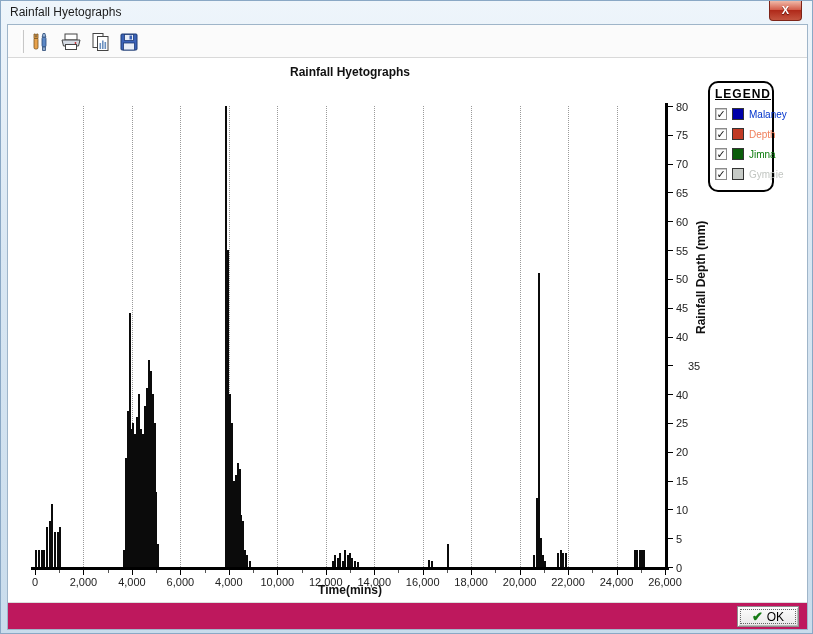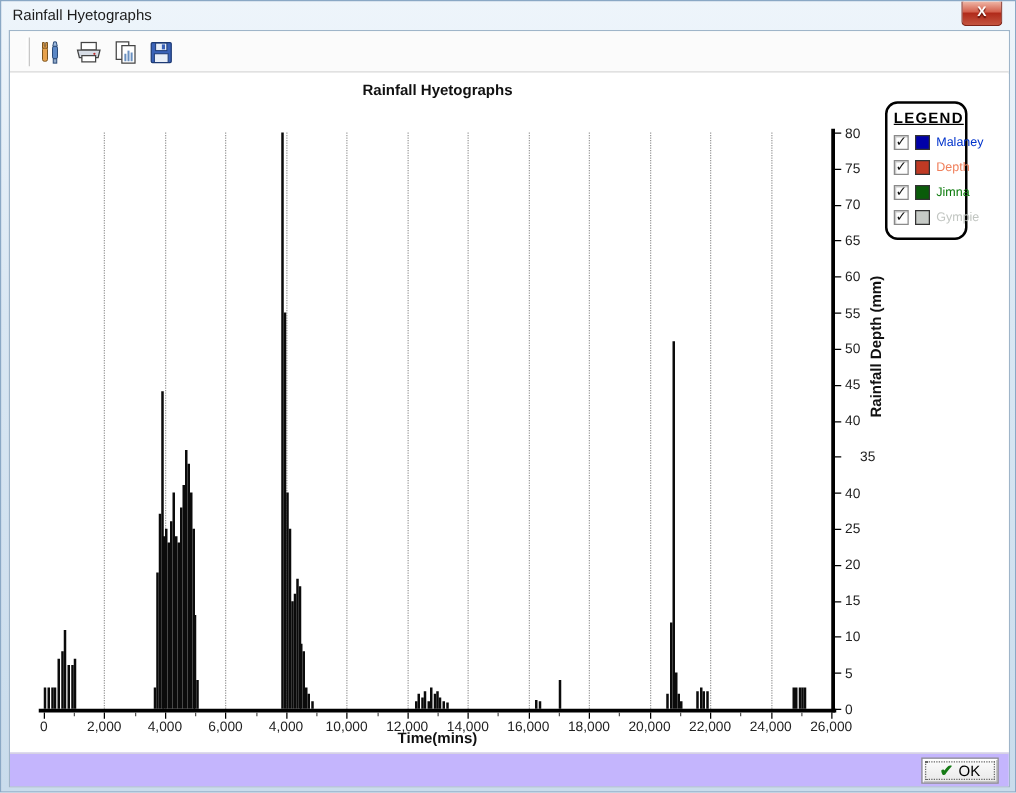--- a/index.html
+++ b/index.html
@@ -66,21 +66,21 @@
   .cbx {
     width:12px; height:12px; background:#fdfdfd; border:1px solid #8a8a8a;
     box-shadow:inset 1px 1px 0 #c9c9c9; font-size:11px; line-height:10px; text-align:center;
     color:#111; cursor:pointer; flex:0 0 auto;
   }
   .swatch { width:12px; height:12px; border:1px solid #333; margin-left:5px; flex:0 0 auto; }
   .legend-label { font-size:10px; margin-left:5px; white-space:nowrap; }
   
   .footer {
     position:absolute; left:0; top:577px; width:799px; height:27px;
-    background:#c4b5fd; border-top:1px solid #dcdcdc;
+    background:#be185d; border-top:1px solid #dcdcdc;
   }
   .ok-btn {
     position:absolute; right:8px; top:3px; width:62px; height:21px;
     background:linear-gradient(180deg,#fdfdfd,#e8e8e8);
     border:1px solid #8e8e8e;
     box-shadow:inset 1px 1px 0 #ffffff, inset -1px -1px 0 #b9b9b9;
     font-size:12px; color:#000; cursor:pointer; text-align:center; line-height:19px;
   }
   .ok-btn .focus {
     position:absolute; left:2px; top:2px; right:2px; bottom:2px;

